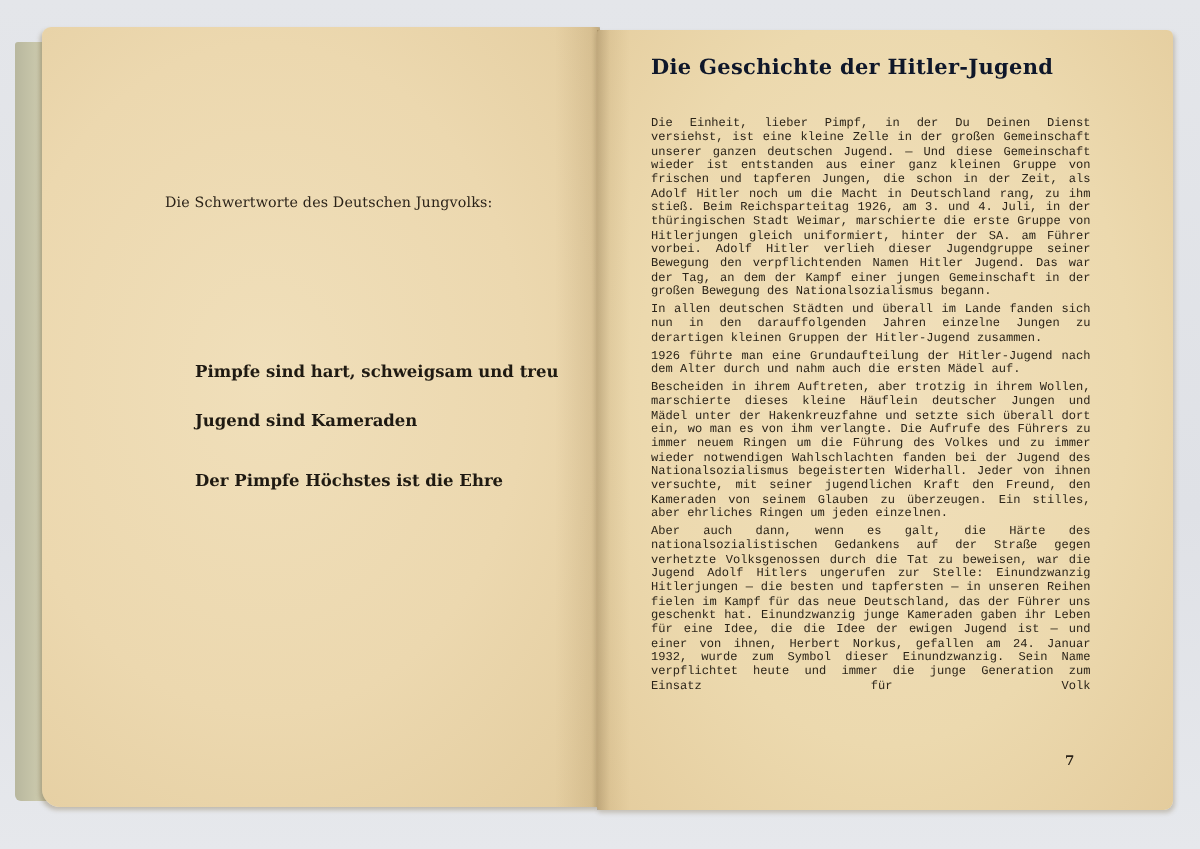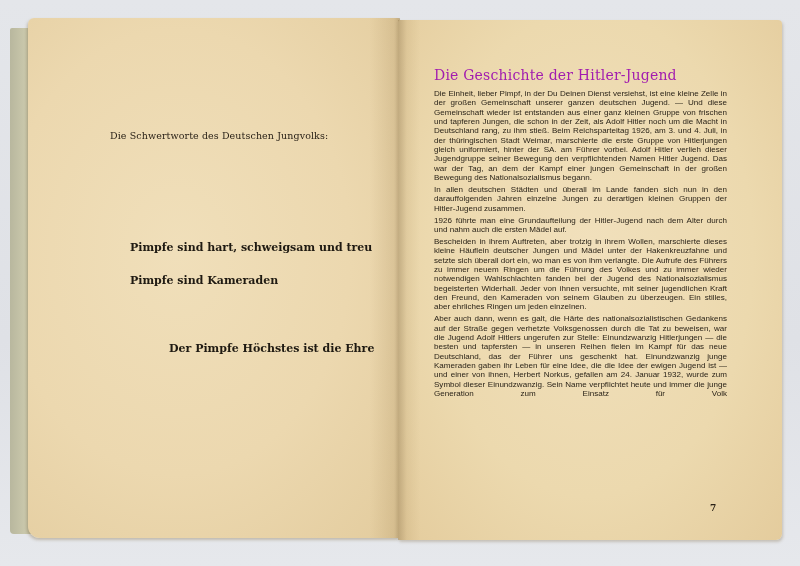--- a/index.html
+++ b/index.html
@@ -38,47 +38,47 @@
   .motto-heading {
     position: absolute; left: 110px; top: 130px;
     font-size: 9.5px; color: #2a2218; font-weight: normal; letter-spacing: 0.1px;
   }
   .motto {
     position: absolute; left: 130px;
     font-size: 11px; color: #1f1a12; font-weight: bold;
   }
   .motto.m1 { top: 241px; }
   .motto.m2 { top: 274px; }
-  .motto.m3 { top: 342px; margin-left: 39px; }
+  .motto.m3 { top: 314px; }
   .title {
-    position: absolute; left: 434px; top: 67px;
-    font-size: 14px; font-weight: normal; color: #a21caf; letter-spacing: 0.2px;
+    position: absolute; left: 434px; top: 37px;
+    font-size: 14px; font-weight: bold; color: #0f172a; letter-spacing: 0.2px;
   }
   .body {
-    position: absolute; left: 434px; top: 89px; width: 293px;
+    position: absolute; left: 434px; top: 78px; width: 293px;
     font-size: 8.05px; line-height: 9.35px; color: #2b2419;
-    text-align: justify; font-family: Liberation Sans, sans-serif;
+    text-align: justify; font-family: Liberation Mono, monospace;
   }
   .body p { margin-bottom: 2.6px; }
   .body p.l { text-align-last: justify; }
   .page-num {
     position: absolute; left: 710px; top: 503px;
     font-size: 9px; font-weight: bold; color: #2a2218;
   }
 </style>
 </head>
 <body>
 
 <div class="scene">
   <div class="cover-edge"></div>
 
   <div class="left-page"></div>
   <div class="motto-heading">Die Schwertworte des Deutschen Jungvolks:</div>
   <div class="motto m1">Pimpfe sind hart, schweigsam und treu</div>
-  <div class="motto m2">Pimpfe sind Kameraden</div>
+  <div class="motto m2">Jugend sind Kameraden</div>
   <div class="motto m3">Der Pimpfe Höchstes ist die Ehre</div>
 
   <div class="right-page"></div>
   <div class="title">Die Geschichte der Hitler-Jugend</div>
   <div class="body">
     <p>Die Einheit, lieber Pimpf, in der Du Deinen Dienst versiehst, ist eine kleine Zelle in der großen Gemeinschaft unserer ganzen deutschen Jugend. — Und diese Gemeinschaft wieder ist entstanden aus einer ganz kleinen Gruppe von frischen und tapferen Jungen, die schon in der Zeit, als Adolf Hitler noch um die Macht in Deutschland rang, zu ihm stieß. Beim Reichsparteitag 1926, am 3. und 4. Juli, in der thüringischen Stadt Weimar, marschierte die erste Gruppe von Hitlerjungen gleich uniformiert, hinter der SA. am Führer vorbei. Adolf Hitler verlieh dieser Jugendgruppe seiner Bewegung den verpflichtenden Namen Hitler Jugend. Das war der Tag, an dem der Kampf einer jungen Gemeinschaft in der großen Bewegung des Nationalsozialismus begann.</p>
     <p>In allen deutschen Städten und überall im Lande fanden sich nun in den darauffolgenden Jahren einzelne Jungen zu derartigen kleinen Gruppen der Hitler-Jugend zusammen.</p>
     <p>1926 führte man eine Grundaufteilung der Hitler-Jugend nach dem Alter durch und nahm auch die ersten Mädel auf.</p>
     <p>Bescheiden in ihrem Auftreten, aber trotzig in ihrem Wollen, marschierte dieses kleine Häuflein deutscher Jungen und Mädel unter der Hakenkreuzfahne und setzte sich überall dort ein, wo man es von ihm verlangte. Die Aufrufe des Führers zu immer neuem Ringen um die Führung des Volkes und zu immer wieder notwendigen Wahlschlachten fanden bei der Jugend des Nationalsozialismus begeisterten Widerhall. Jeder von ihnen versuchte, mit seiner jugendlichen Kraft den Freund, den Kameraden von seinem Glauben zu überzeugen. Ein stilles, aber ehrliches Ringen um jeden einzelnen.</p>
     <p class="l">Aber auch dann, wenn es galt, die Härte des nationalsozialistischen Gedankens auf der Straße gegen verhetzte Volksgenossen durch die Tat zu beweisen, war die Jugend Adolf Hitlers ungerufen zur Stelle: Einundzwanzig Hitlerjungen — die besten und tapfersten — in unseren Reihen fielen im Kampf für das neue Deutschland, das der Führer uns geschenkt hat. Einundzwanzig junge Kameraden gaben ihr Leben für eine Idee, die die Idee der ewigen Jugend ist — und einer von ihnen, Herbert Norkus, gefallen am 24. Januar 1932, wurde zum Symbol dieser Einundzwanzig. Sein Name verpflichtet heute und immer die junge Generation zum Einsatz für Volk</p>

